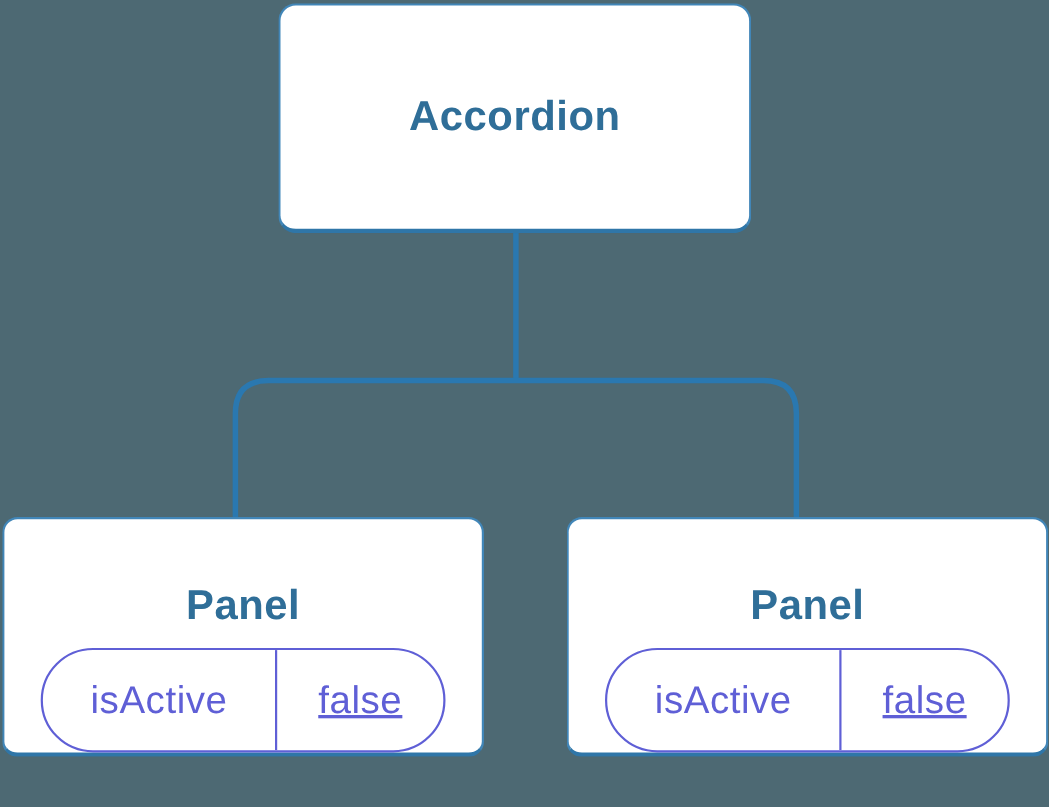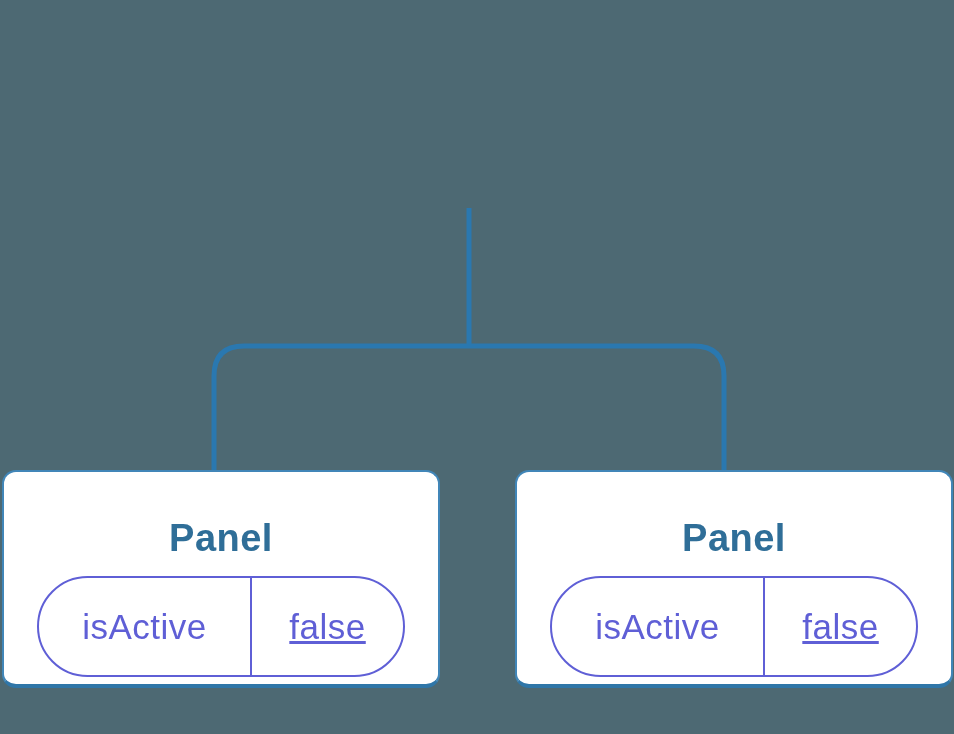--- a/index.html
+++ b/index.html
@@ -48,21 +48,21 @@
     left:253px;top:3px;
     width:430px;height:209px;
     border-radius:16px;
     display:flex;align-items:center;justify-content:center;
   }
   .panel-node{
     top:470px;
     width:438px;height:218px;
     border-radius:14px;
     display:flex;flex-direction:column;align-items:center;
-    padding-top:42px;
+    padding-top:55px;
   }
   .panel-left{left:2px;}
   .panel-right{left:515px;}
   .pill{
     margin-top:13px;
     width:368px;height:101px;
     border:2px solid var(--state);
     border-radius:52px;
     display:flex;
     align-items:stretch;
@@ -86,20 +86,23 @@
 </head>
 <body>
 
 <div class="canvas">
 
   <svg class="connectors" viewBox="0 0 954 734" xmlns="http://www.w3.org/2000/svg">
     <path d="M469 208 L469 348"></path>
     <path d="M214 472 L214 376 Q214 346 244 346 L694 346 Q724 346 724 376 L724 472"></path>
   </svg>
 
+  <div class="node root-node">
+    <div class="node-title">Accordion</div>
+  </div>
 
   <div class="node panel-node panel-left">
     <div class="node-title">Panel</div>
     <div class="pill">
       <div class="pill-seg pill-key">isActive</div>
       <div class="pill-divider"></div>
       <div class="pill-seg pill-value">false</div>
     </div>
   </div>
 

